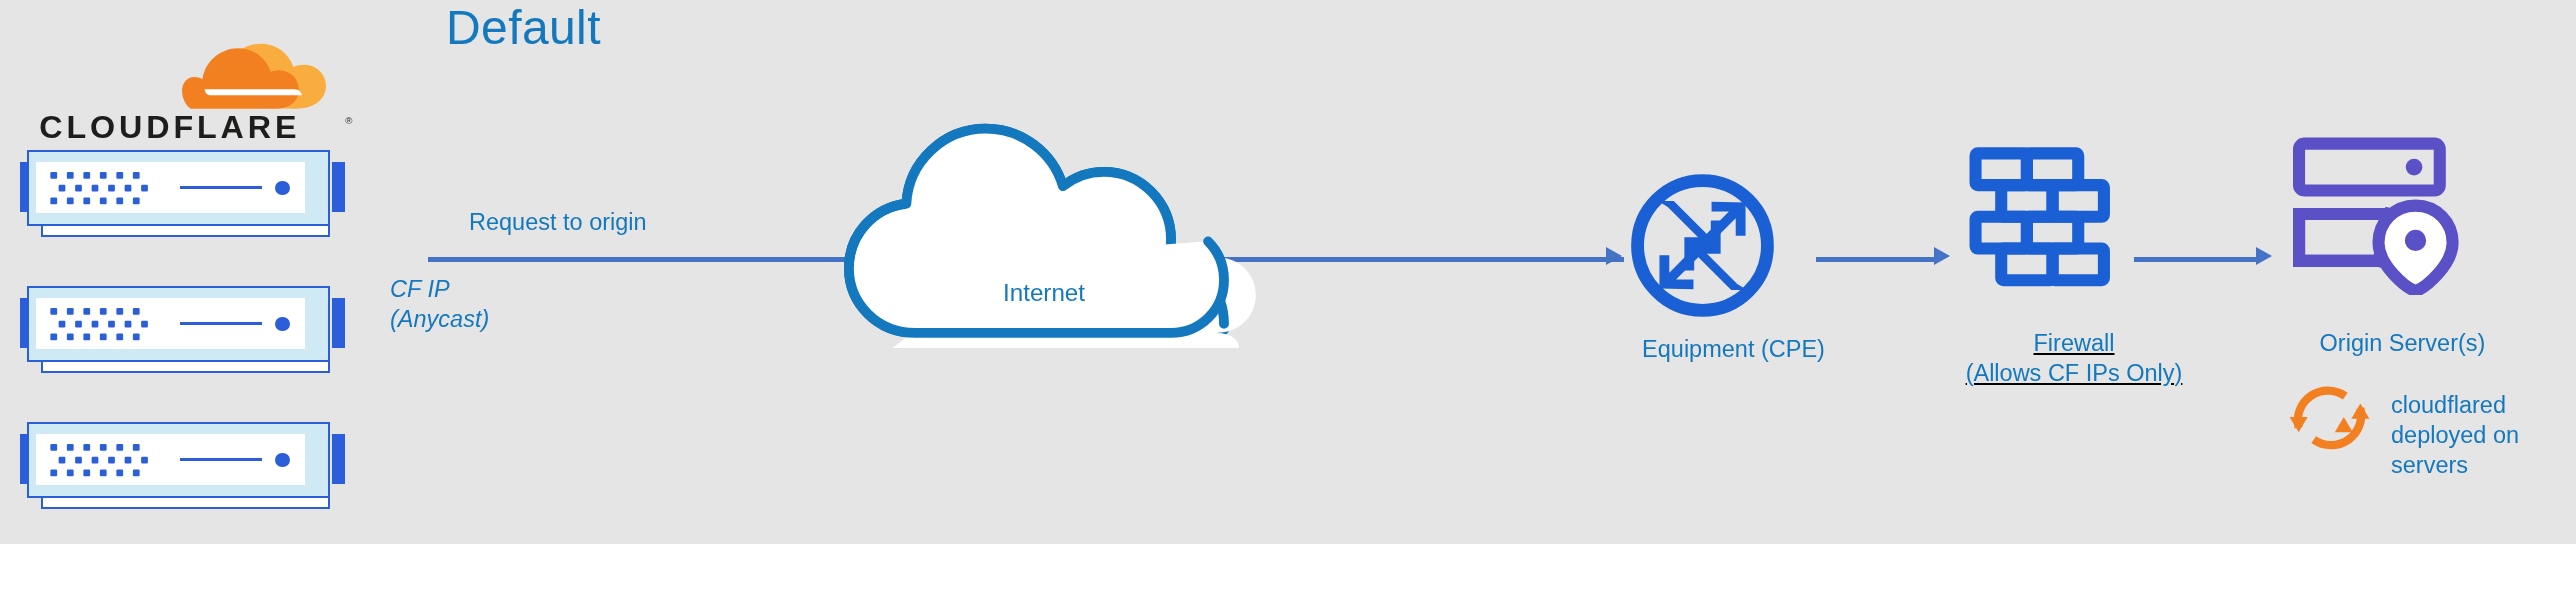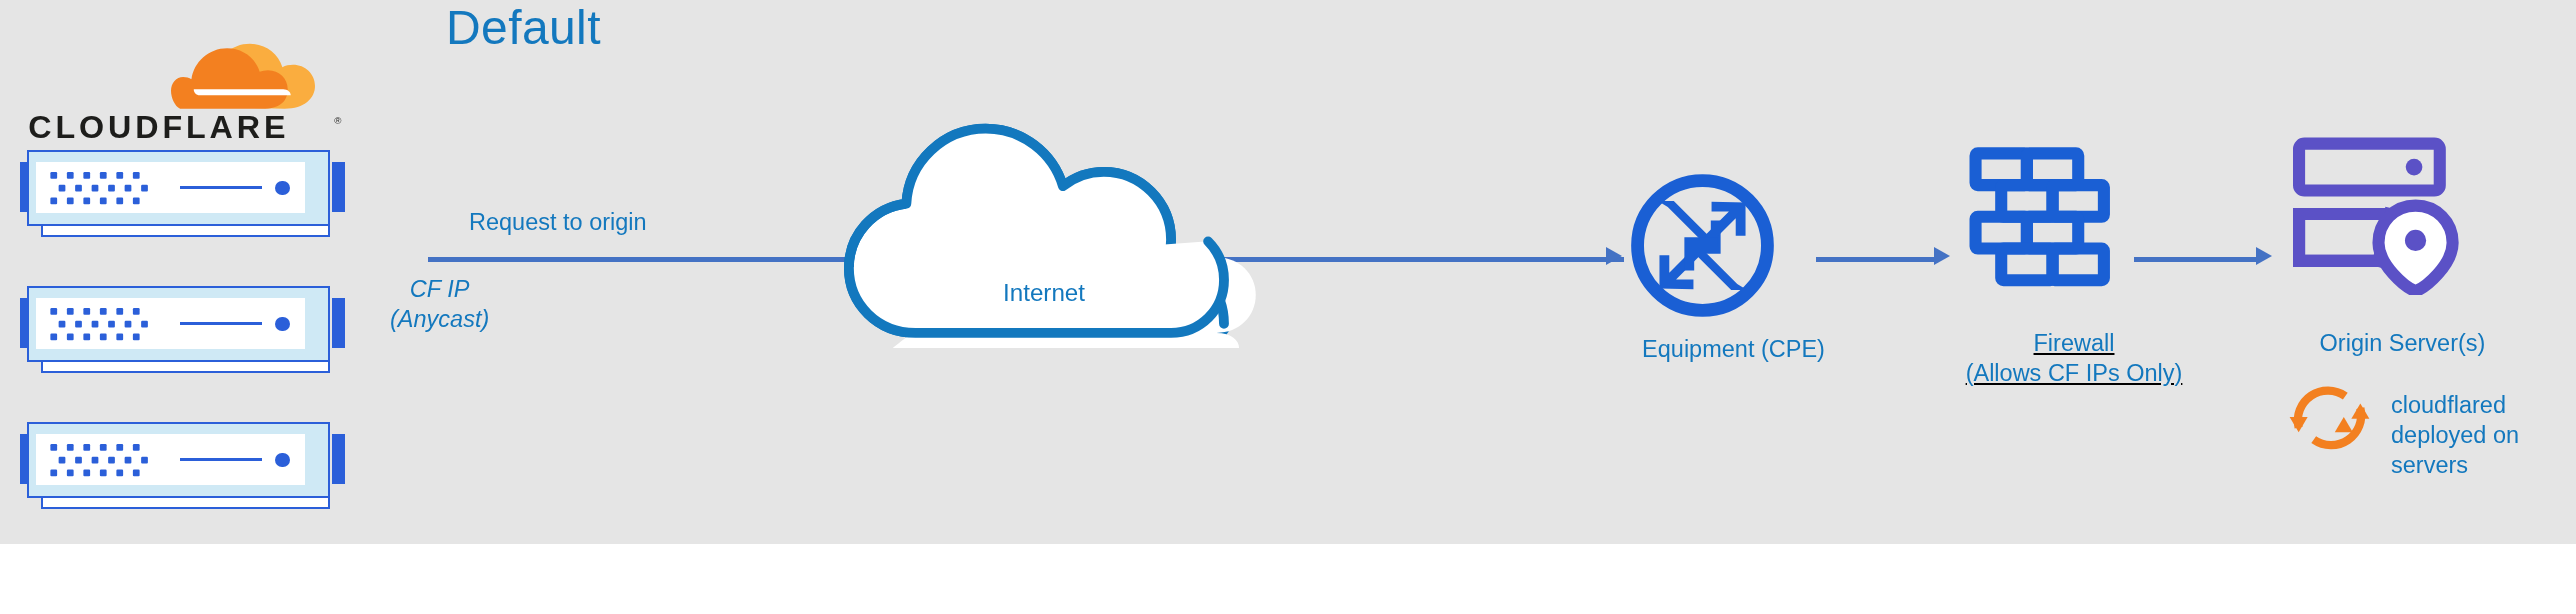--- a/index.html
+++ b/index.html
@@ -25,21 +25,21 @@
     top: 0px;
     font-size: 48px;
     color: #1378BE;
     font-weight: 400;
     letter-spacing: 0.4px;
     white-space: nowrap;
   }
 
   
   #cf-logo {
-    left: 27px;
+    left: 38px;
     top: 42px;
     width: 325px;
     height: 106px;
   }
   #cf-mark {
     position: absolute;
     left: 144px;
     top: 0px;
     width: 144px;
     height: 70px;
@@ -129,21 +129,20 @@
     border-bottom: 9.8px solid transparent;
     border-left: 16.6px solid #4472C4;
   }
 
   
   .label {
     color: #1378BE;
     font-size: 23.5px;
     line-height: 29.5px;
     white-space: nowrap;
-    text-align: center;
   }
   .label.center { text-align: center; }
 
   #lbl-request { left: 469px; top: 208px; }
   #lbl-cfip    { left: 390px; top: 275px; font-style: italic; }
   #lbl-cpe     { left: 1514px; top: 335px; width: 439px; }
   #lbl-firewall{ left: 1862px; top: 329px; width: 424px; text-decoration: underline; }
   #lbl-origin  { left: 2240px; top: 329px; width: 325px; }
   #lbl-cloudflared {
     left: 2391px;

